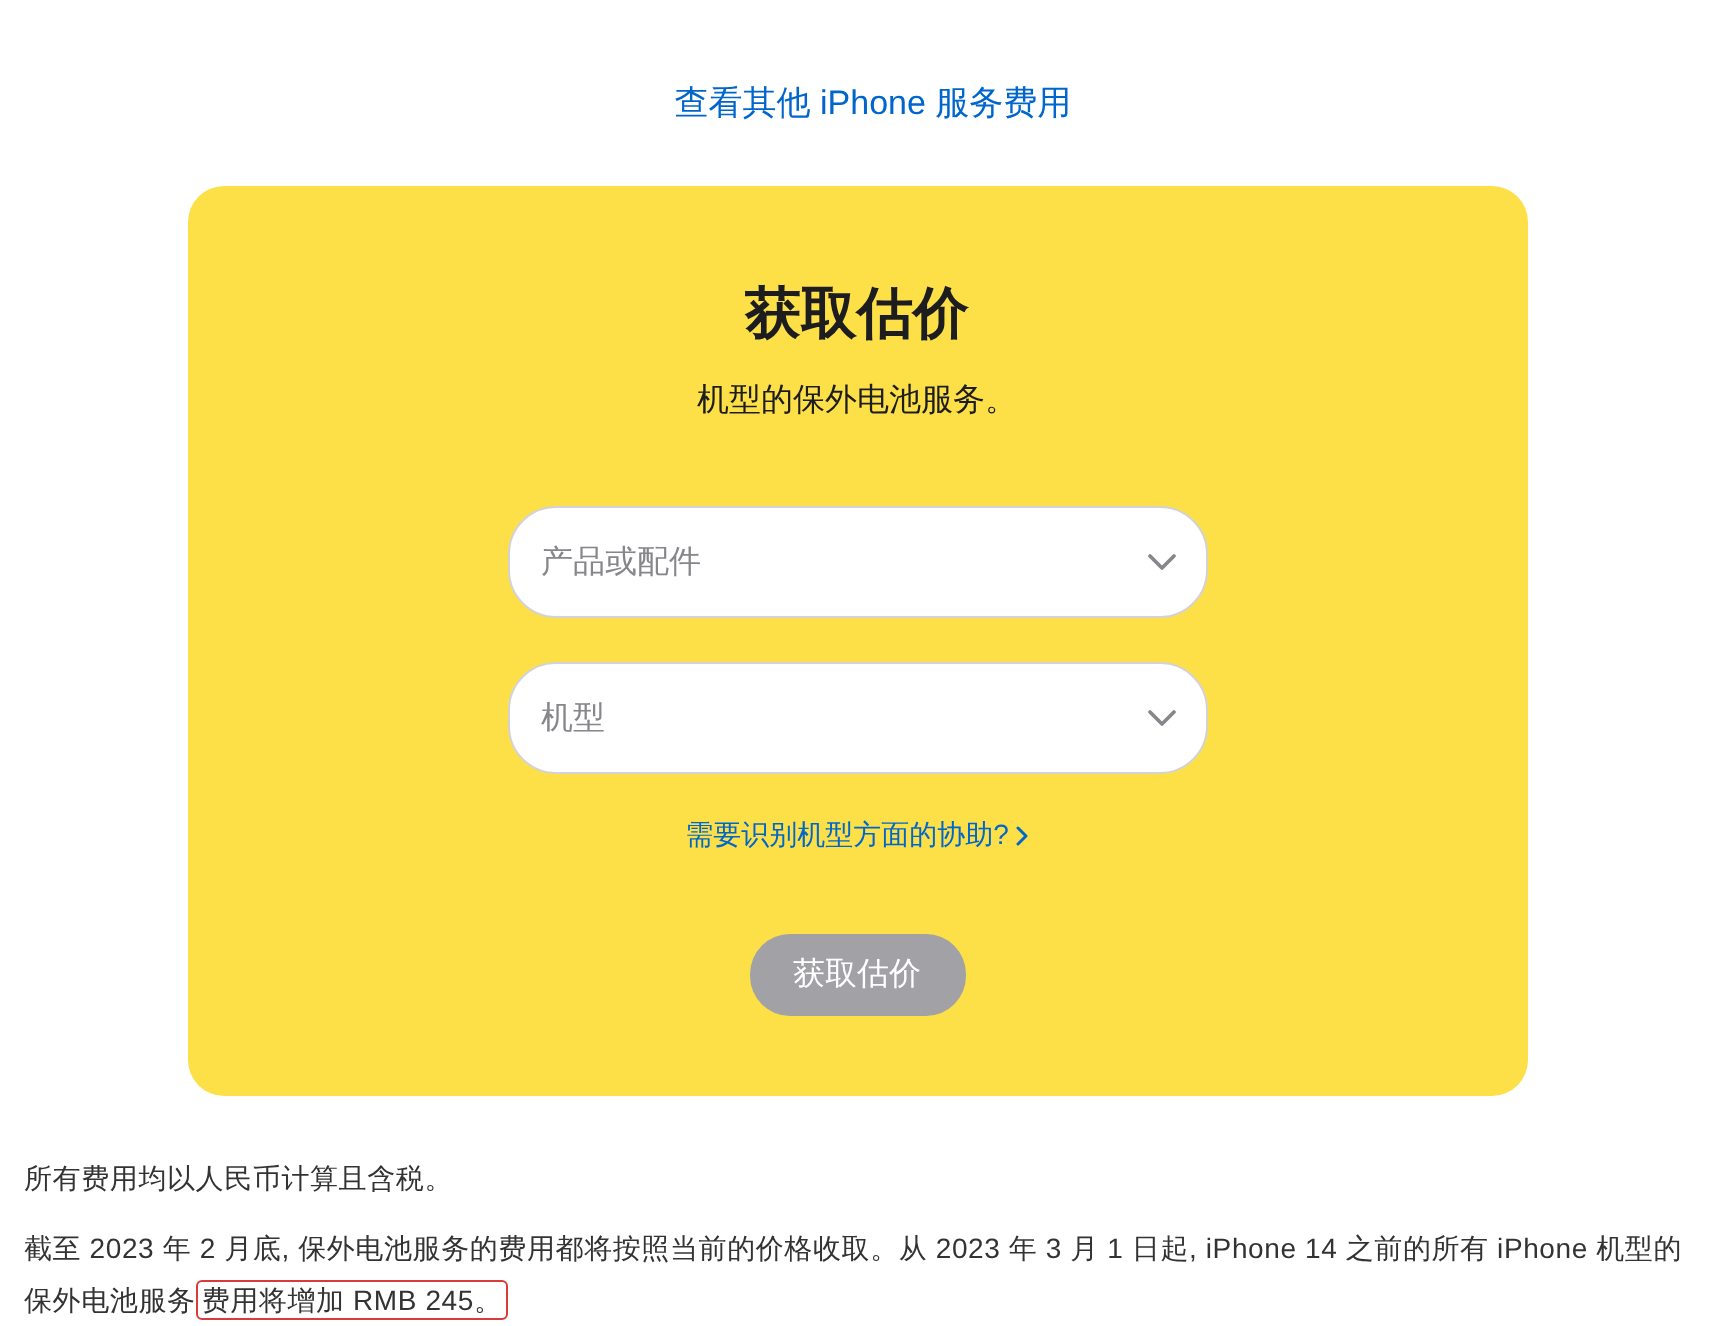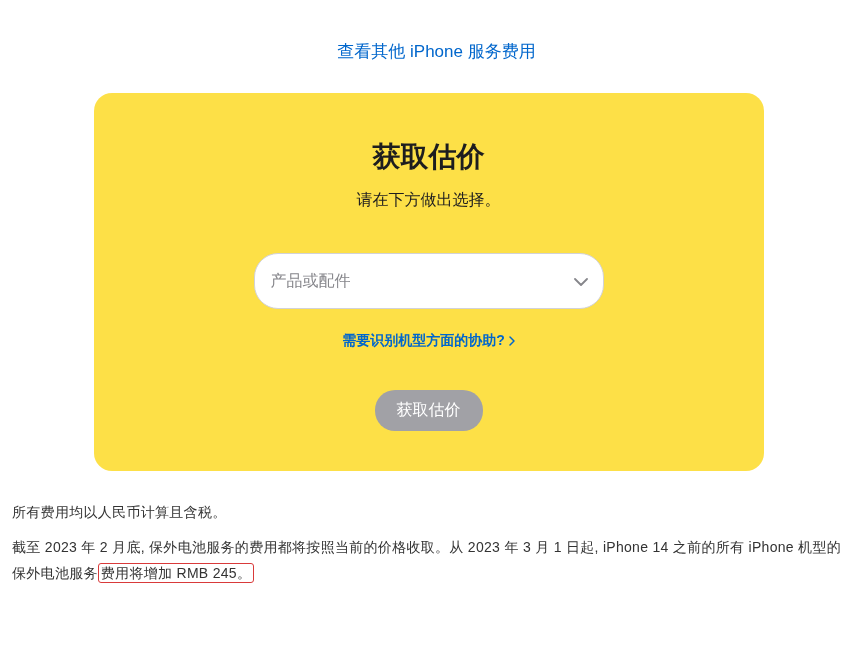--- a/index.html
+++ b/index.html
@@ -79,21 +79,20 @@
     }
     .help-link {
       display: inline-flex;
       align-items: center;
       color: #06c;
       text-decoration: none;
       font-size: 14px;
       margin-top: -2px;
       margin-bottom: 40px;
       cursor: pointer;
-      font-weight: bold;
     }
     .help-link .arrow {
       margin-left: 4px;
       font-size: 13px;
     }
     .submit-button {
       background: #a1a1a6;
       color: #ffffff;
       border: none;
       border-radius: 20px;
@@ -123,33 +122,43 @@
 </head>
 <body>
 
 <div class="container">
   <div class="top-link">
     <a href="#">查看其他 iPhone 服务费用</a>
   </div>
 
   <div class="card">
     <h2 class="card-title">获取估价</h2>
-    <p class="card-subtitle">请在下方做出选择。</p>
+    <p class="card-subtitle">机型的保外电池服务。</p>
 
     <div class="select-wrapper">
       <button class="select-box">
         <span>产品或配件</span>
       </button>
       <span class="chevron-icon">
         <svg width="14" height="8" viewBox="0 0 14 8" fill="none">
           <path d="M1 1L7 7L13 1" stroke="currentColor" stroke-width="1.8" stroke-linecap="round" stroke-linejoin="round"></path>
         </svg>
       </span>
     </div>
 
+    <div class="select-wrapper">
+      <button class="select-box">
+        <span>机型</span>
+      </button>
+      <span class="chevron-icon">
+        <svg width="14" height="8" viewBox="0 0 14 8" fill="none">
+          <path d="M1 1L7 7L13 1" stroke="currentColor" stroke-width="1.8" stroke-linecap="round" stroke-linejoin="round"></path>
+        </svg>
+      </span>
+    </div>
 
     <a href="#" class="help-link">
       <span>需要识别机型方面的协助?</span>
       <span class="arrow">
         <svg width="6" height="10" viewBox="0 0 6 10" fill="none">
           <path d="M1 1L5 5L1 9" stroke="currentColor" stroke-width="1.5" stroke-linecap="round" stroke-linejoin="round"></path>
         </svg>
       </span>
     </a>
 

